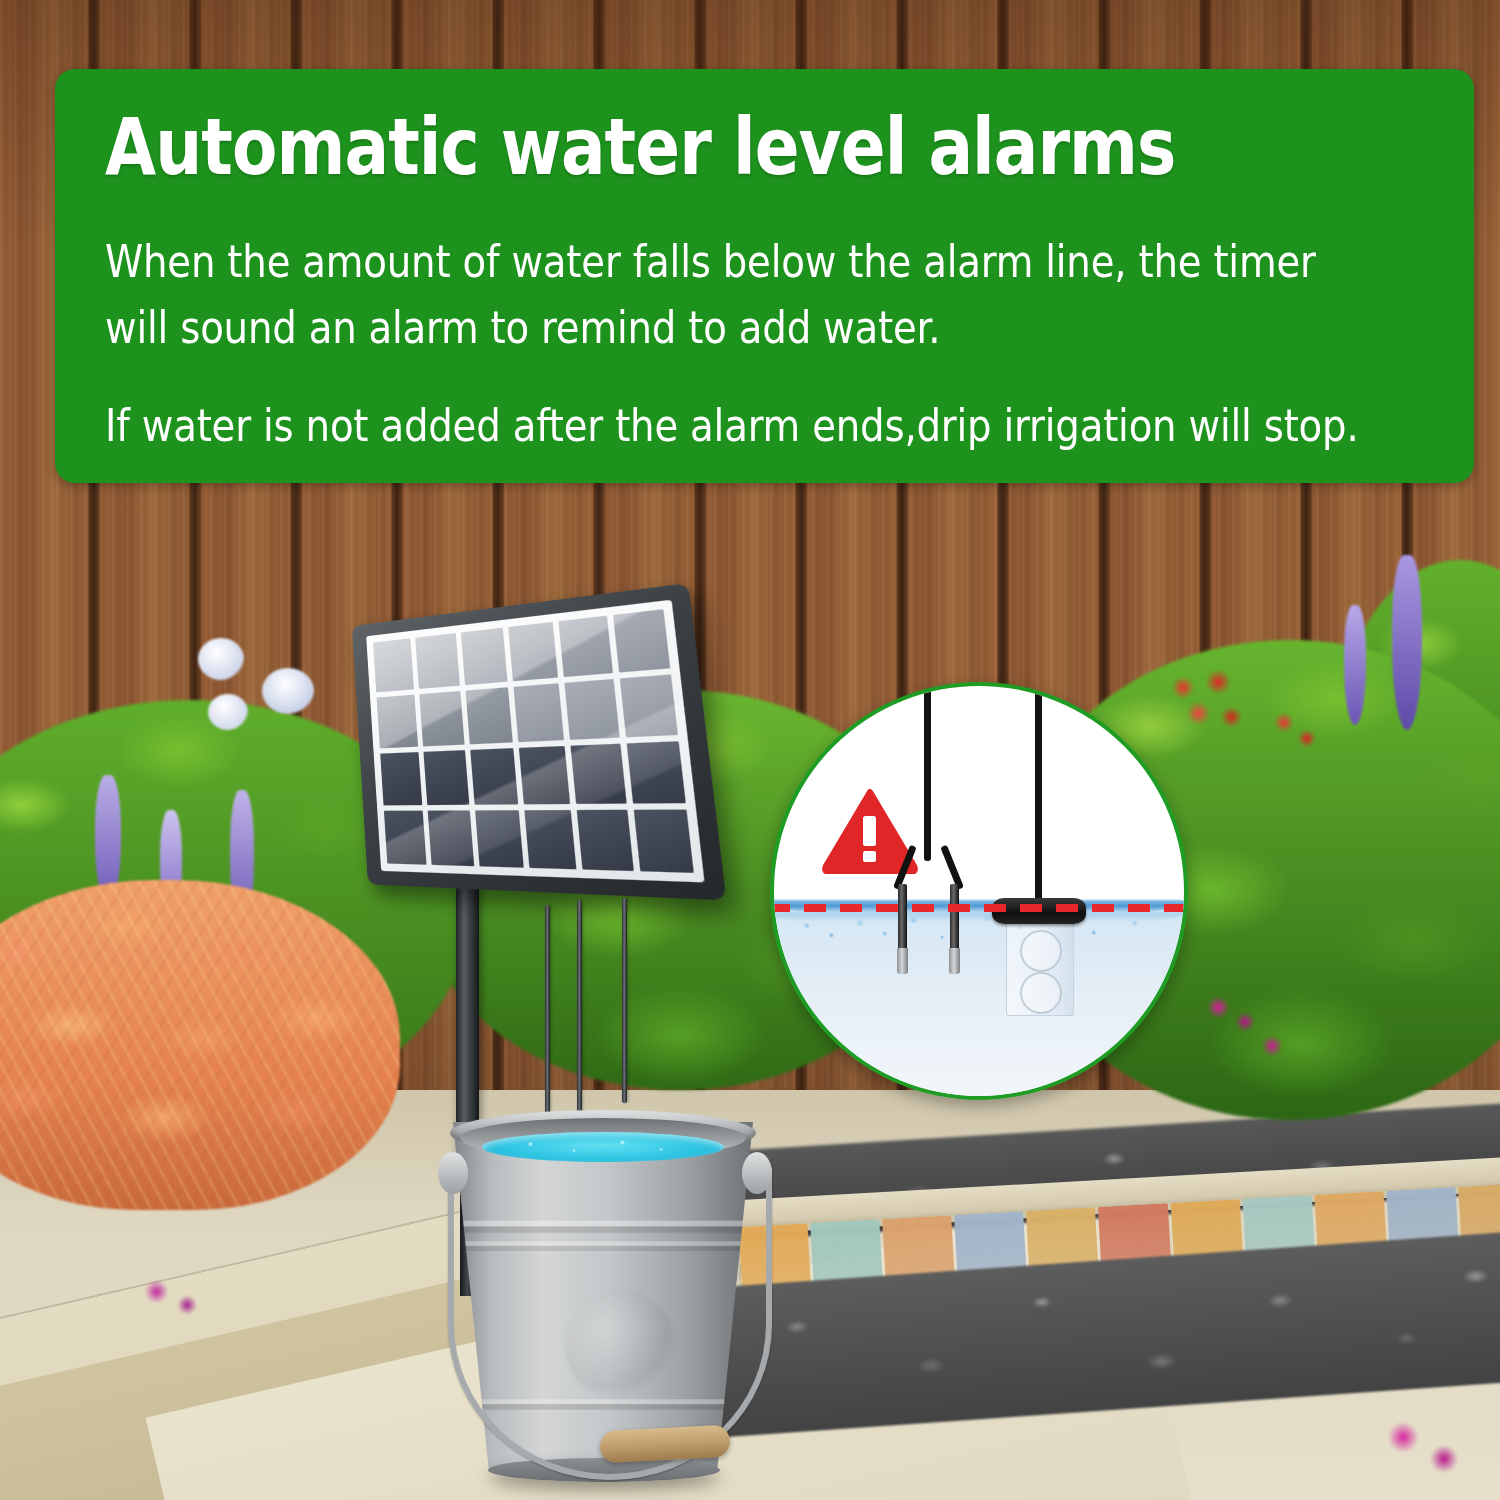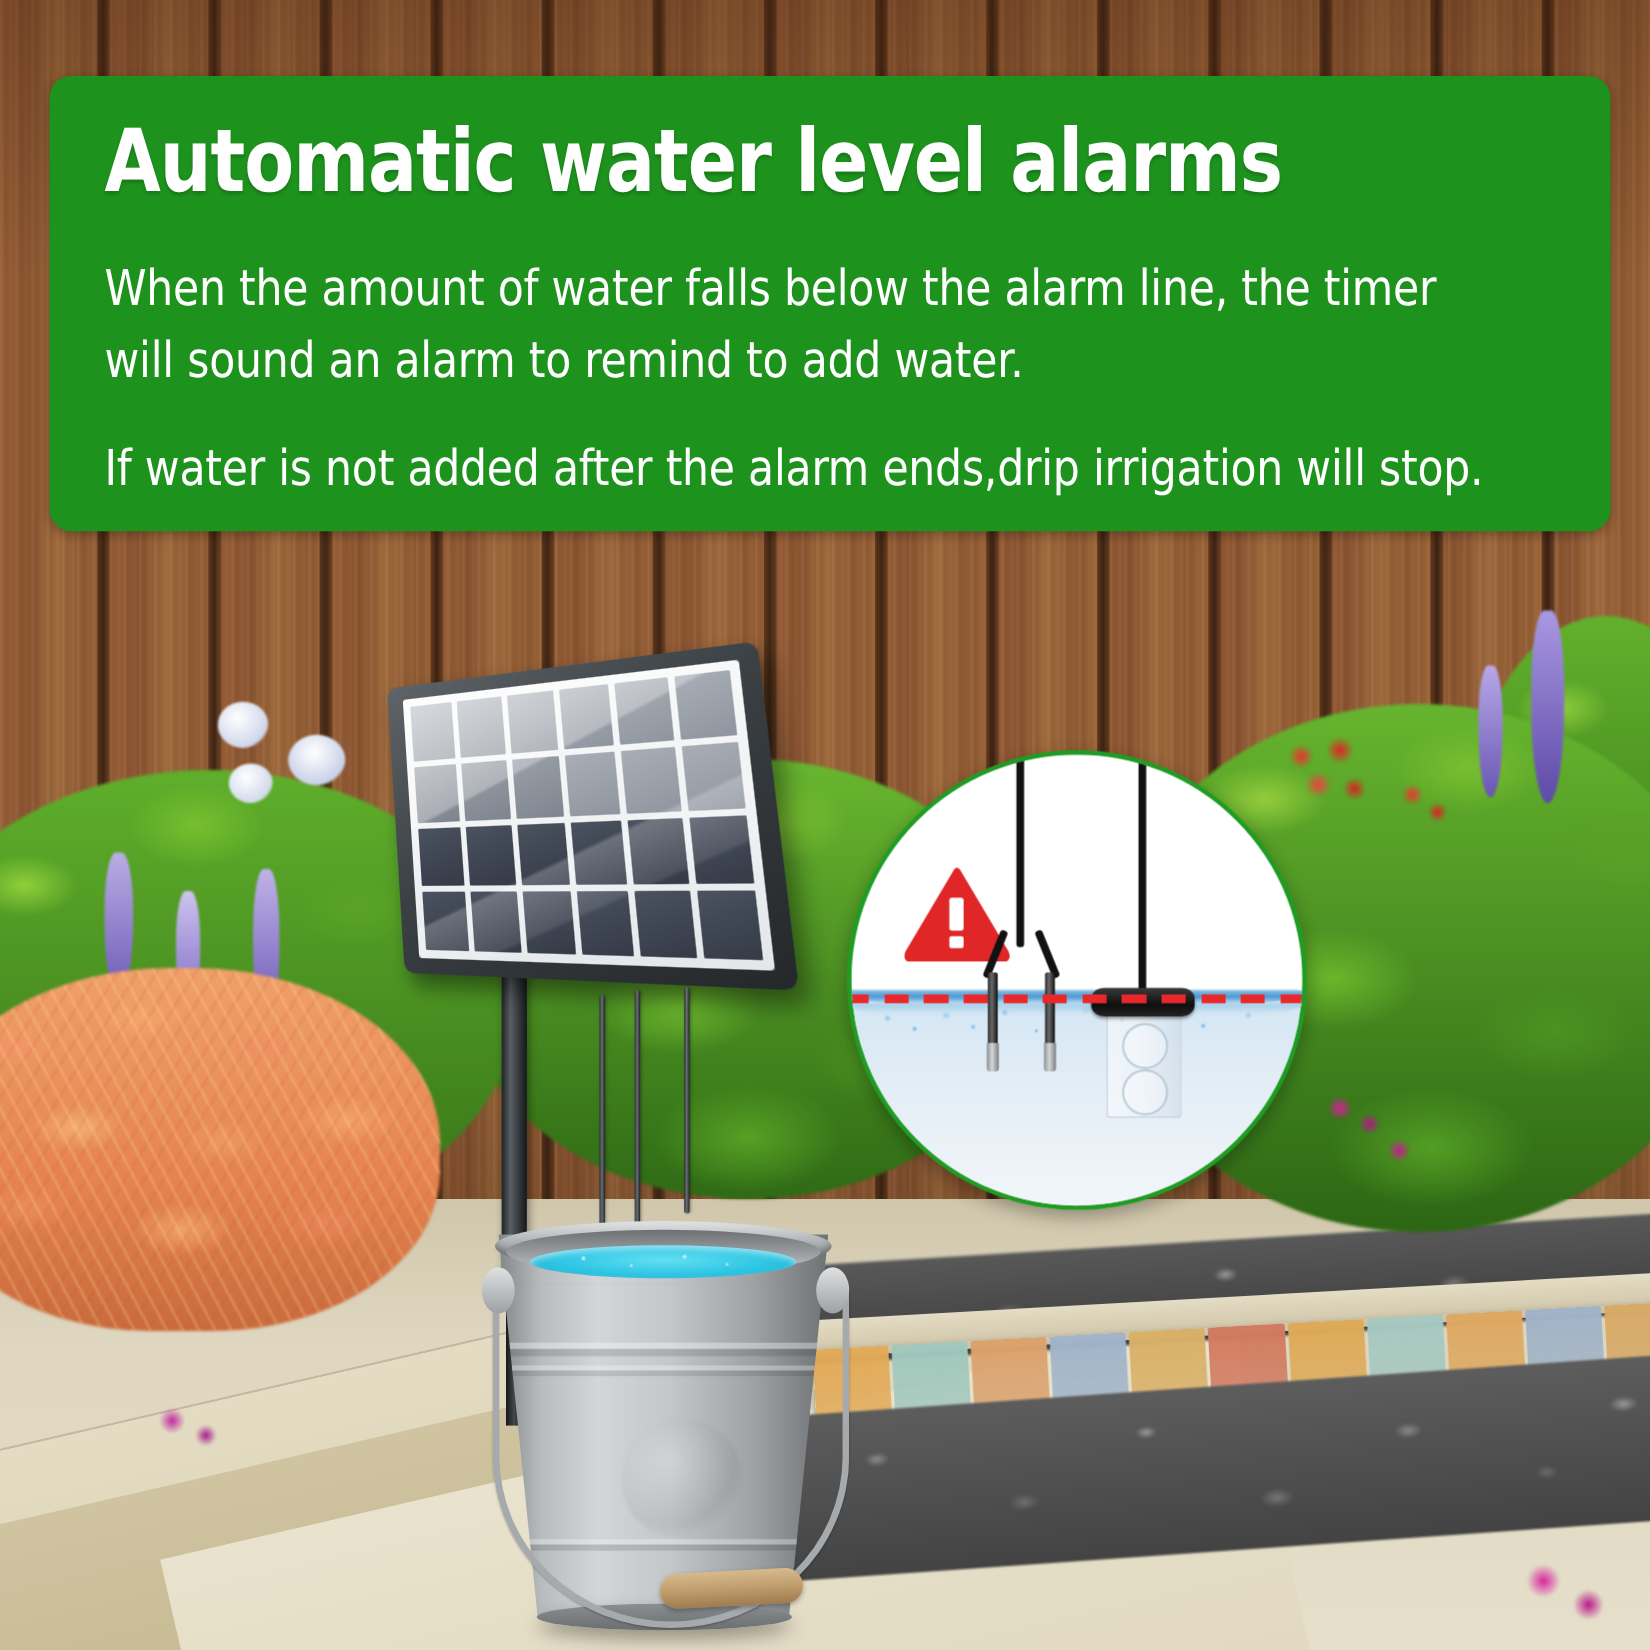--- a/index.html
+++ b/index.html
@@ -362,21 +362,21 @@
     border:1px solid rgba(190,205,218,.85);border-radius:3px;
   }
   .filter-hole{
     position:absolute;left:246px;width:38px;height:38px;border-radius:50%;
     border:2px solid rgba(175,192,206,.75);
     background:rgba(255,255,255,.35);
   }
 
   
   .banner{
-    position:absolute;left:45px;top:69px;width:1419px;height:414px;
+    position:absolute;left:55px;top:69px;width:1419px;height:414px;
     background:#1d921d;border-radius:20px;
     box-shadow:0 3px 10px rgba(0,0,0,.28);
   }
   .banner-title{
     position:absolute;left:50px;top:36px;width:1330px;
     color:#ffffff;
     font-family:"DejaVu Sans Condensed","Liberation Sans Narrow","Liberation Sans",sans-serif;
     font-weight:bold;font-size:79px;line-height:84px;letter-spacing:-1px;
     transform:scaleX(.93);transform-origin:left center;
     text-shadow:0 2px 3px rgba(0,0,0,.18);

